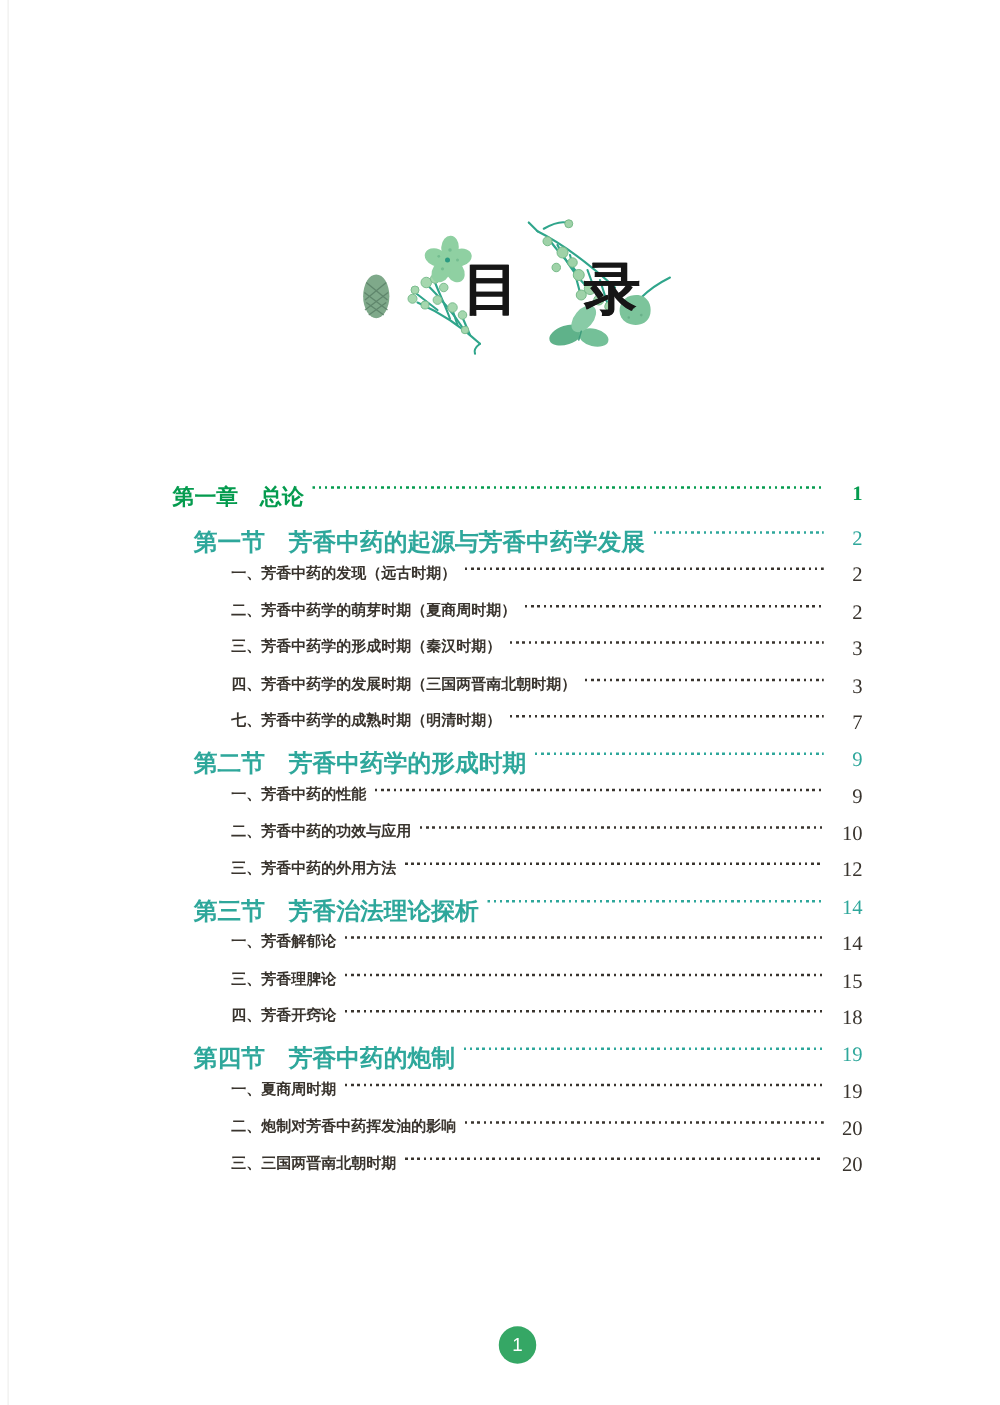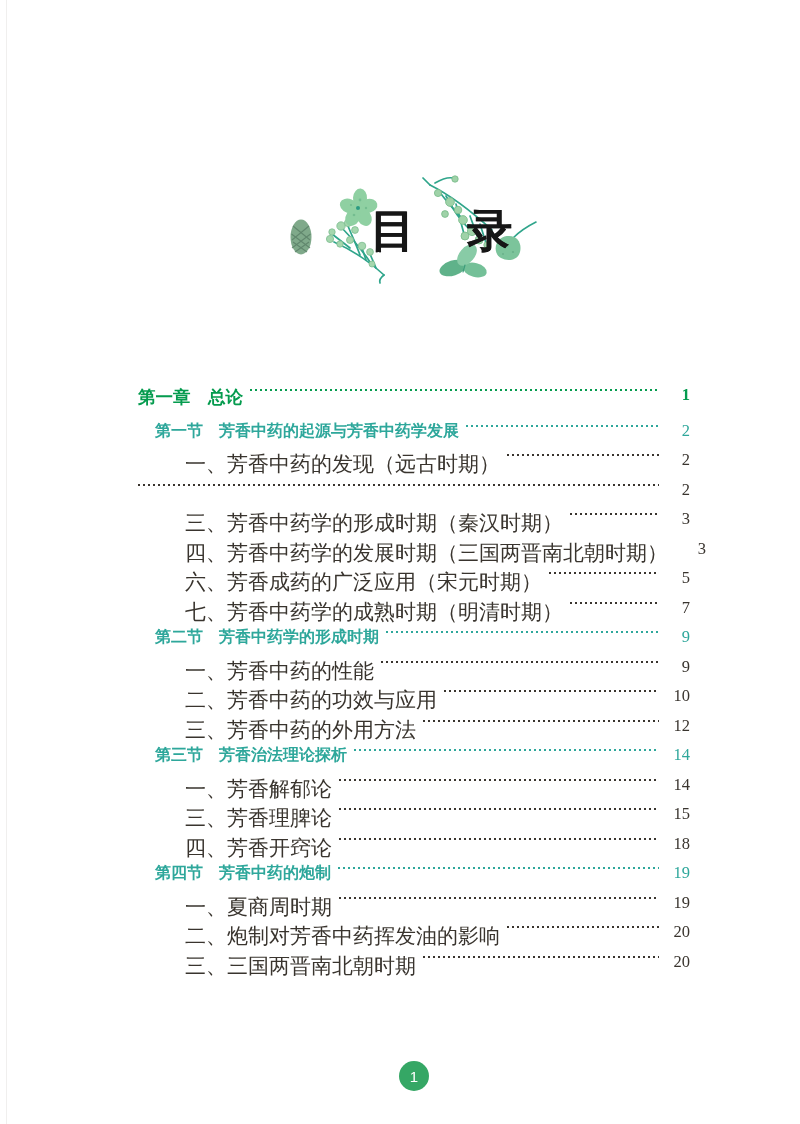--- a/index.html
+++ b/index.html
@@ -68,41 +68,42 @@
     background: repeating-linear-gradient(to right, var(--item-color) 0 2px, transparent 2px 5px);
   }
   .toc-page {
     min-width: 24px;
     text-align: right;
     font-size: 16.5px;
     color: var(--item-color);
     font-family: "Liberation Serif", serif;
   }
   .toc-row.item .toc-label {
-    font-size: 21px;
+    font-size: 12px;
     color: var(--item-color);
     padding-left: 47px;
+    font-weight: bold;
   }
   .toc-row.chapter .toc-label {
     font-family: "Liberation Sans", sans-serif;
     font-weight: 700;
     font-size: 17.5px;
     color: var(--chapter-green);
   }
   .toc-row.chapter .toc-dots {
     background: repeating-linear-gradient(to right, var(--chapter-green) 0 2px, transparent 2px 5px);
   }
   .toc-row.chapter .toc-page {
     color: var(--chapter-green);
     font-weight: 700;
   }
   .toc-row.section .toc-label {
     font-family: "Liberation Sans", sans-serif;
     font-weight: 700;
-    font-size: 16px;
+    font-size: 19px;
     color: var(--section-teal);
     padding-left: 17px;
   }
   .toc-row.section .toc-dots {
     background: repeating-linear-gradient(to right, var(--section-teal) 0 2px, transparent 2px 5px);
   }
   .toc-row.section .toc-page { color: var(--section-teal); }
   
   .page-badge {
     position: absolute;
@@ -235,37 +236,33 @@
     <span class="toc-label">第一节　芳香中药的起源与芳香中药学发展</span>
     <span class="toc-dots"></span>
     <span class="toc-page">2</span>
   </div>
       <div class="toc-row item">
     <span class="toc-label">一、芳香中药的发现（远古时期）</span>
     <span class="toc-dots"></span>
     <span class="toc-page">2</span>
   </div>
       <div class="toc-row item">
+    <span class="toc-label">二、芳香中药学的萌芽时期（夏商周时期）</span>
     <span class="toc-dots"></span>
     <span class="toc-page">2</span>
   </div>
       <div class="toc-row item">
     <span class="toc-label">三、芳香中药学的形成时期（秦汉时期）</span>
     <span class="toc-dots"></span>
     <span class="toc-page">3</span>
   </div>
       <div class="toc-row item">
     <span class="toc-label">四、芳香中药学的发展时期（三国两晋南北朝时期）</span>
     <span class="toc-dots"></span>
     <span class="toc-page">3</span>
-  </div>
-      <div class="toc-row item">
-    <span class="toc-label">六、芳香成药的广泛应用（宋元时期）</span>
-    <span class="toc-dots"></span>
-    <span class="toc-page">5</span>
   </div>
       <div class="toc-row item">
     <span class="toc-label">七、芳香中药学的成熟时期（明清时期）</span>
     <span class="toc-dots"></span>
     <span class="toc-page">7</span>
   </div>
       <div class="toc-row section">
     <span class="toc-label">第二节　芳香中药学的形成时期</span>
     <span class="toc-dots"></span>
     <span class="toc-page">9</span>

